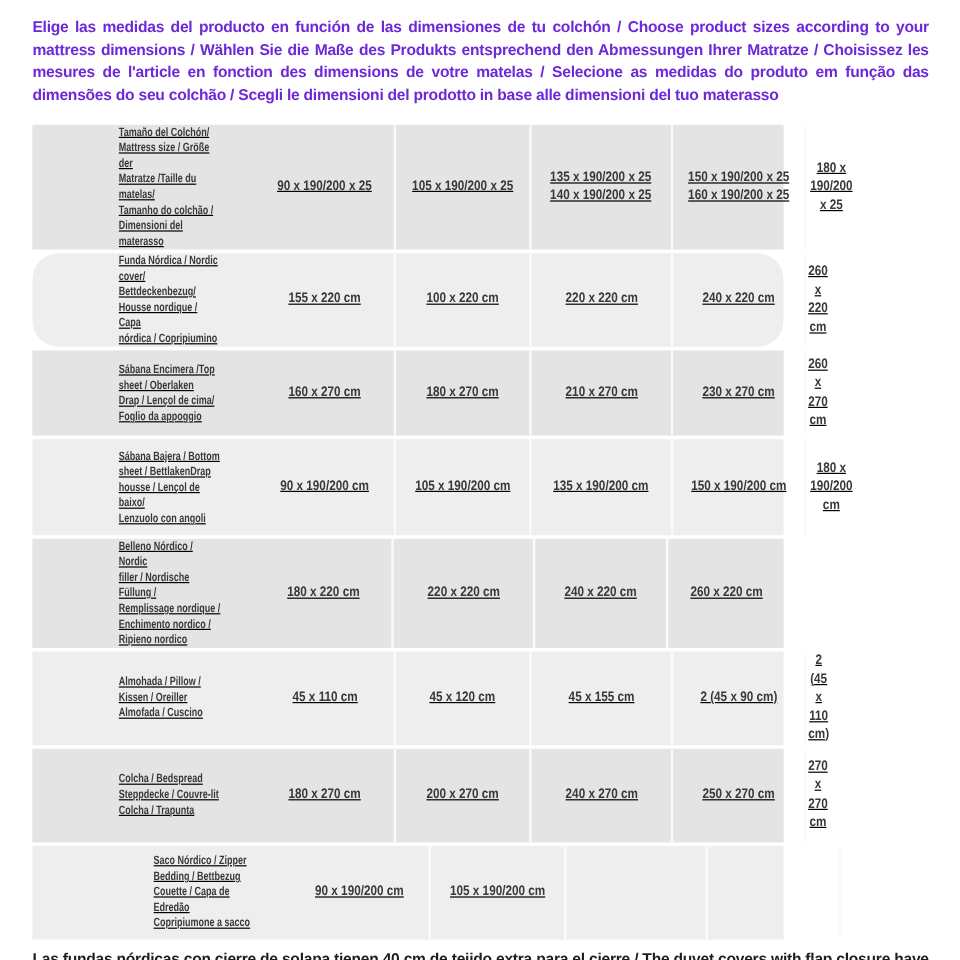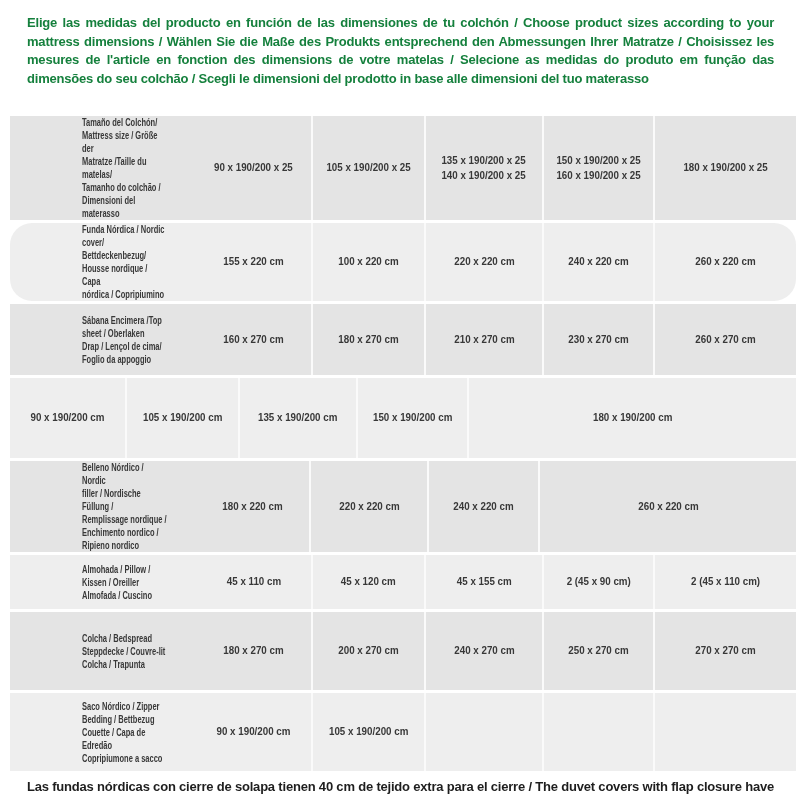--- a/index.html
+++ b/index.html
@@ -9,46 +9,47 @@
     font-family: "Liberation Sans", sans-serif;
   }
   .page {
     position: relative;
     width: 800px;
     height: 800px;
     overflow: hidden;
     background: #ffffff;
   }
   .intro {
-    margin: 14px 26px 28px 27px;
+    margin: 14px 26px 16px 27px;
     font-size: 13px;
     font-weight: bold;
     line-height: 18.5px;
     letter-spacing: -0.2px;
     text-align: justify;
-    color: #15803d;
+    color: #6d28d9;
   }
   .size-table {
-    margin-left: 10px;
-    width: 786px;
+    margin-left: 27px;
+    width: 626px;
+    text-decoration: underline;
   }
   .row {
     display: flex;
     margin-bottom: 3px;
   }
   .row:nth-child(odd)  { background: var(--row-dark, #e4e4e4); }
   .row:nth-child(even) { background: var(--row-light, #eeeeee); }
   .row:nth-child(1) { min-height: 84px; }
   .row:nth-child(2) { min-height: 73px; border-radius: 22px; }
   .row:nth-child(3) { min-height: 71px; }
   .row:nth-child(4) { min-height: 80px; }
   .row:nth-child(5) { min-height: 82px; }
   .row:nth-child(6) { min-height: 54px; }
   .row:nth-child(7) { min-height: 78px; }
-  .row:nth-child(8) { min-height: 78px; }
+  .row:nth-child(8) { min-height: 78px; padding-left: 29px; }
   .cell {
     display: flex;
     align-items: center;
     flex-shrink: 0;
     box-sizing: border-box;
     overflow: visible;
   }
   .cell.label {
     width: 186px;
     padding-left: 72px;
@@ -170,20 +171,26 @@
           <span class="value-text">210 x 270 cm</span>
         </div>
         <div class="cell value c4">
           <span class="value-text">230 x 270 cm</span>
         </div>
         <div class="cell value c5">
           <span class="value-text">260 x 270 cm</span>
         </div>
       </div>
       <div class="row">
+        <div class="cell label">
+          <span class="label-text">Sábana Bajera / Bottom
+sheet / BettlakenDrap
+housse / Lençol de baixo/
+Lenzuolo con angoli</span>
+        </div>
         <div class="cell value c1">
           <span class="value-text">90 x 190/200 cm</span>
         </div>
         <div class="cell value c2">
           <span class="value-text">105 x 190/200 cm</span>
         </div>
         <div class="cell value c3">
           <span class="value-text">135 x 190/200 cm</span>
         </div>
         <div class="cell value c4">

